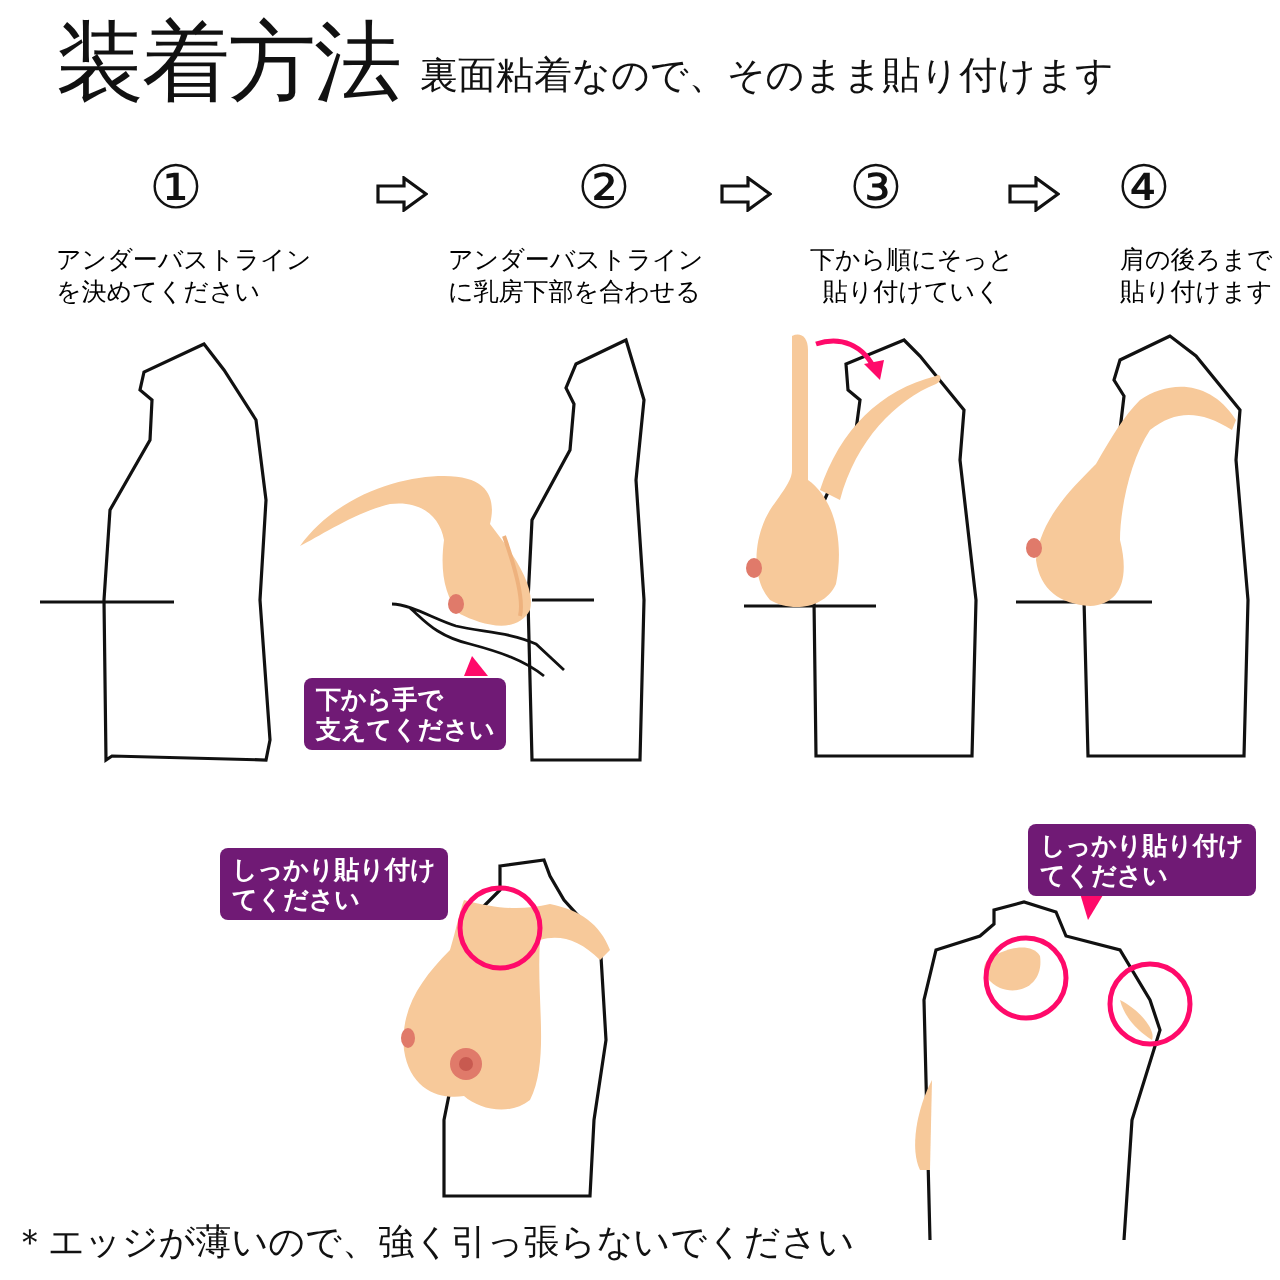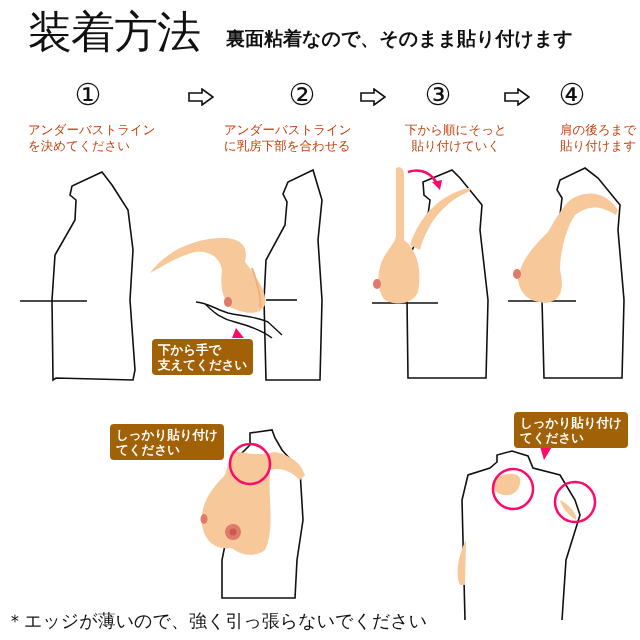--- a/index.html
+++ b/index.html
@@ -1,25 +1,25 @@
 <!DOCTYPE html>
 <html><head>
 <meta charset="utf-8">
 <style>
   * { box-sizing: border-box; margin: 0; padding: 0; }
   html, body { width: 640px; height: 640px; background: #ffffff; overflow: hidden; }
   body { position: relative; font-family: "DejaVu Sans", sans-serif; color: #111; }
   .abs { position: absolute; }
   .title-main { left: 28px; top: 4px; font-size: 44px; font-weight: normal; letter-spacing: -1px; line-height: 56px; }
-  .title-sub { left: 226px; top: 26px; font-size: 19px; font-weight: bold; line-height: 24px; white-space: nowrap; text-align: right; }
+  .title-sub { left: 210px; top: 26px; font-size: 19px; font-weight: normal; line-height: 24px; white-space: nowrap; text-align: right; }
   .step-num { font-size: 30px; line-height: 34px; width: 40px; text-align: center; }
-  .step-caption { font-size: 12.5px; line-height: 16px; white-space: pre; color: #c2410c; }
+  .step-caption { font-size: 12.5px; line-height: 16px; white-space: pre; color: #000000; }
   .arrow { width: 26px; height: 18px; }
-  .callout { background: #a16207; color: #fff; font-weight: bold; font-size: 12.5px; line-height: 15px; padding: 3px 6px; border-radius: 4px; white-space: pre; }
-  .note { left: 6px; top: 610px; font-size: 18px; line-height: 24px; white-space: nowrap; font-family: Liberation Mono, monospace; }
+  .callout { background: #701a75; color: #fff; font-weight: bold; font-size: 12.5px; line-height: 15px; padding: 3px 6px; border-radius: 4px; white-space: pre; }
+  .note { left: 6px; top: 610px; font-size: 18px; line-height: 24px; white-space: nowrap; }
   svg { position: absolute; left: 0; top: 0; }
 </style>
 </head>
 <body>
 
 <div class="abs title-main">装着方法</div>
 <div class="abs title-sub">裏面粘着なので、そのまま貼り付けます</div>
 
 <div class="abs step-num" style="left:68px; top:78px;">①</div>
 <div class="abs step-num" style="left:282px; top:78px;">②</div>

